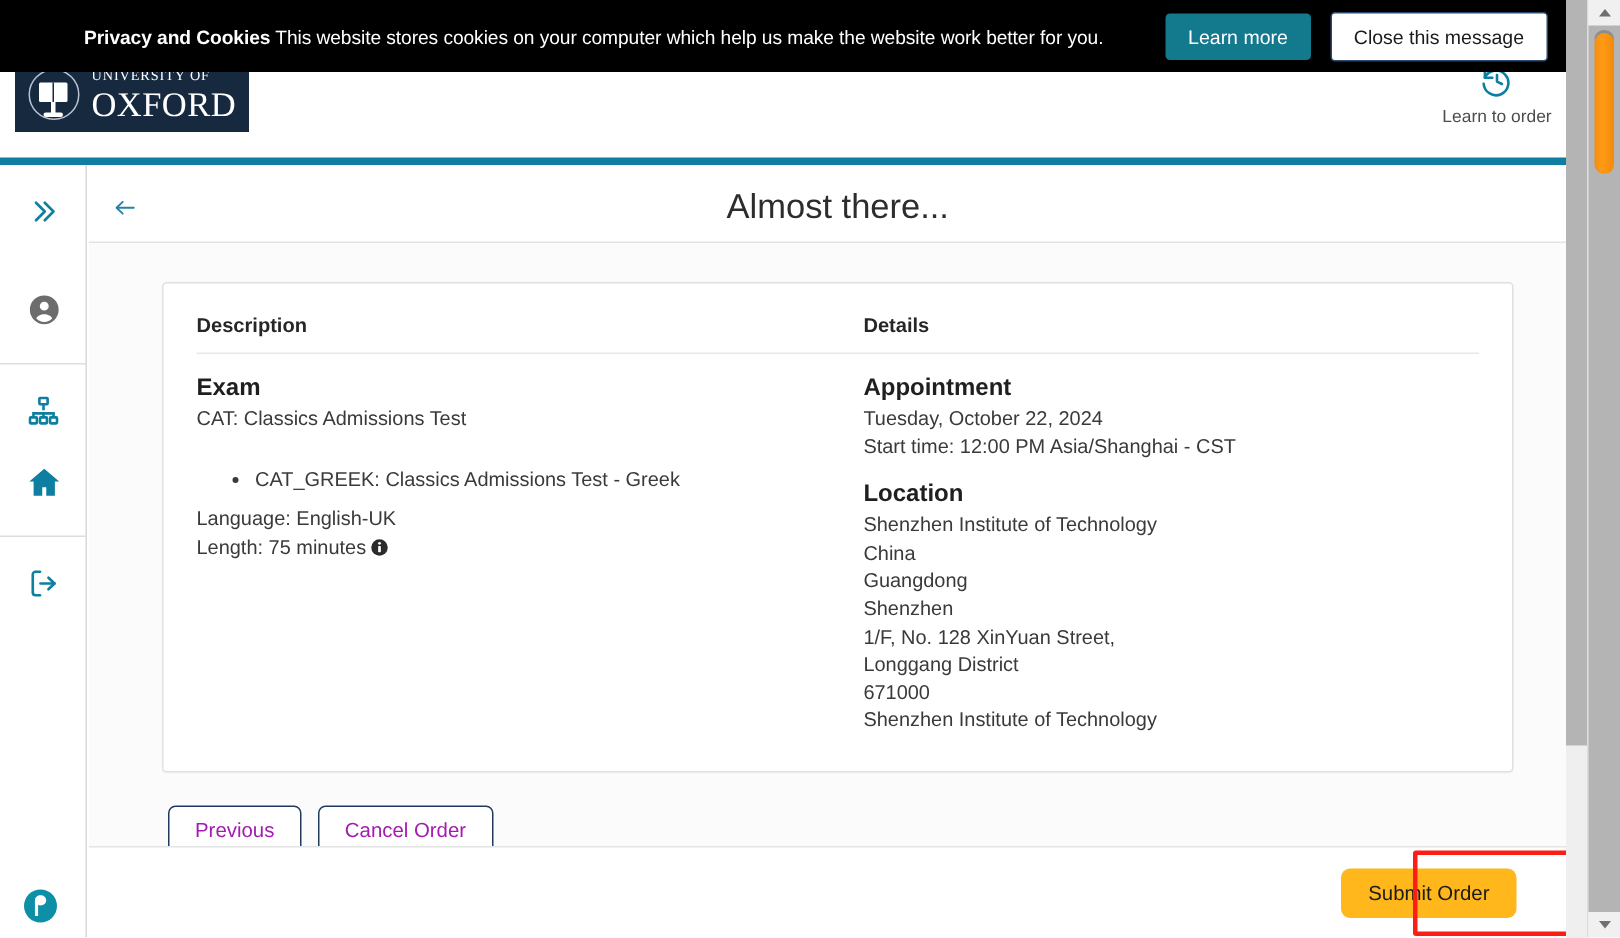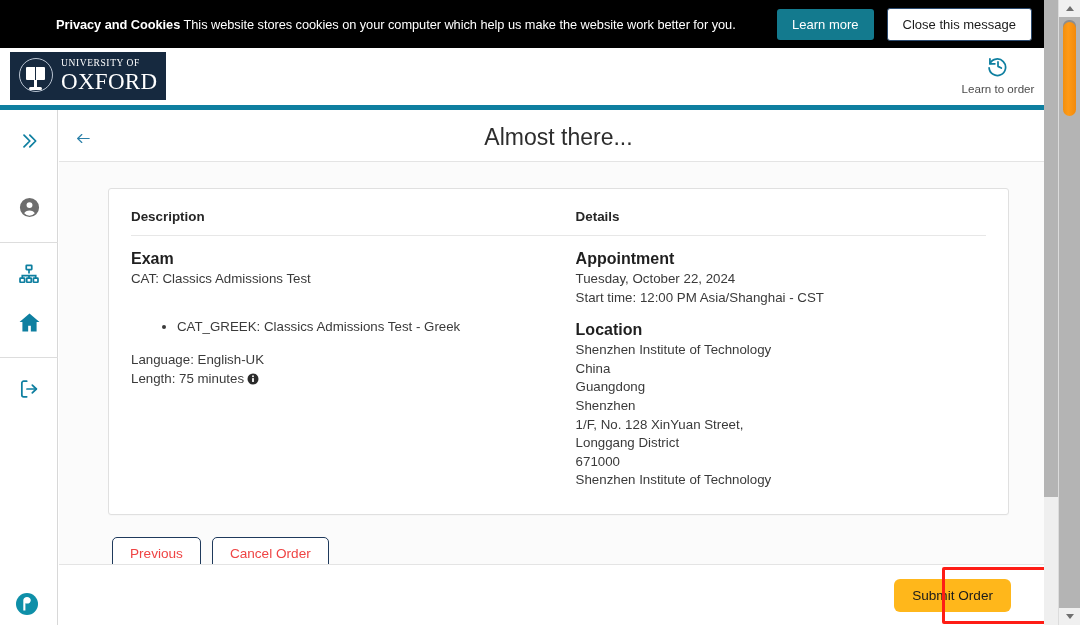--- a/index.html
+++ b/index.html
@@ -90,21 +90,21 @@
   .btn-close-msg {
     background: #ffffff; color: #1b1b1b;
     border: 1px solid #2b4a6f; border-radius: 3px;
     font-size: 13px; font-family: inherit;
     padding: 8px 15px; cursor: pointer;
     white-space: nowrap;
   }
 
   
   .brand-header {
-    position: absolute; top: 48px; left: 0;
+    position: absolute; top: 36px; left: 0;
     width: 1058px; height: 57px;
     background: #ffffff;
     z-index: 18;
   }
   .ox-logo {
     position: absolute; left: 10px; top: 4px;
     width: 156px; height: 48px;
     background: #16293f;
     display: flex; align-items: center; padding-left: 8px;
     cursor: pointer;
@@ -232,34 +232,34 @@
   }
   .hr-head { border-bottom: 1px solid #e7e7e7; margin-bottom: 14px; }
   .blk-title {
     font-size: 16px; font-weight: bold; color: #1f1f1f;
     margin-bottom: 2px;
   }
   .ln {
     font-size: 13.3px; color: #3a3a3a; line-height: 18.6px;
   }
   .gap { height: 14px; }
-  .mods { margin: 8px; padding-left: 38px; }
+  .mods { margin: 1px; padding-left: 38px; }
   .mods li { font-size: 13.3px; color: #3a3a3a; line-height: 18.6px; }
   .info-dot {
     display: inline-block; vertical-align: -2px; margin-left: 3px;
   }
 
   .btn-row {
     margin: 22px 0 0 53px;
     display: flex; gap: 11px;
   }
   .btn-outline {
     background: #ffffff;
     border: 1.6px solid #1f3a5c;
-    color: #ef4444;
+    color: #a21caf;
     border-radius: 5px;
     font-size: 13.6px; font-family: inherit;
     padding: 8px 17px;
     cursor: pointer;
   }
 
   .main-foot {
     position: relative;
     height: 57px;
     background: #ffffff;

